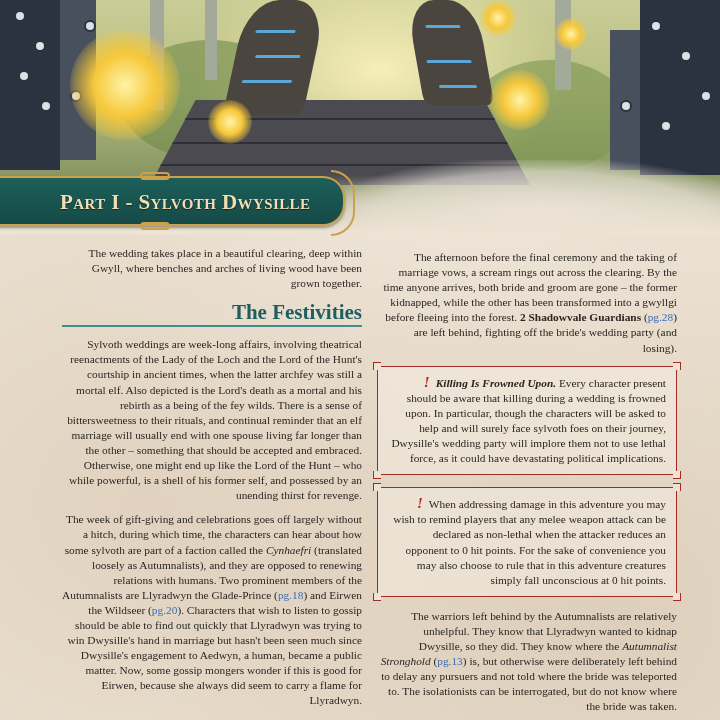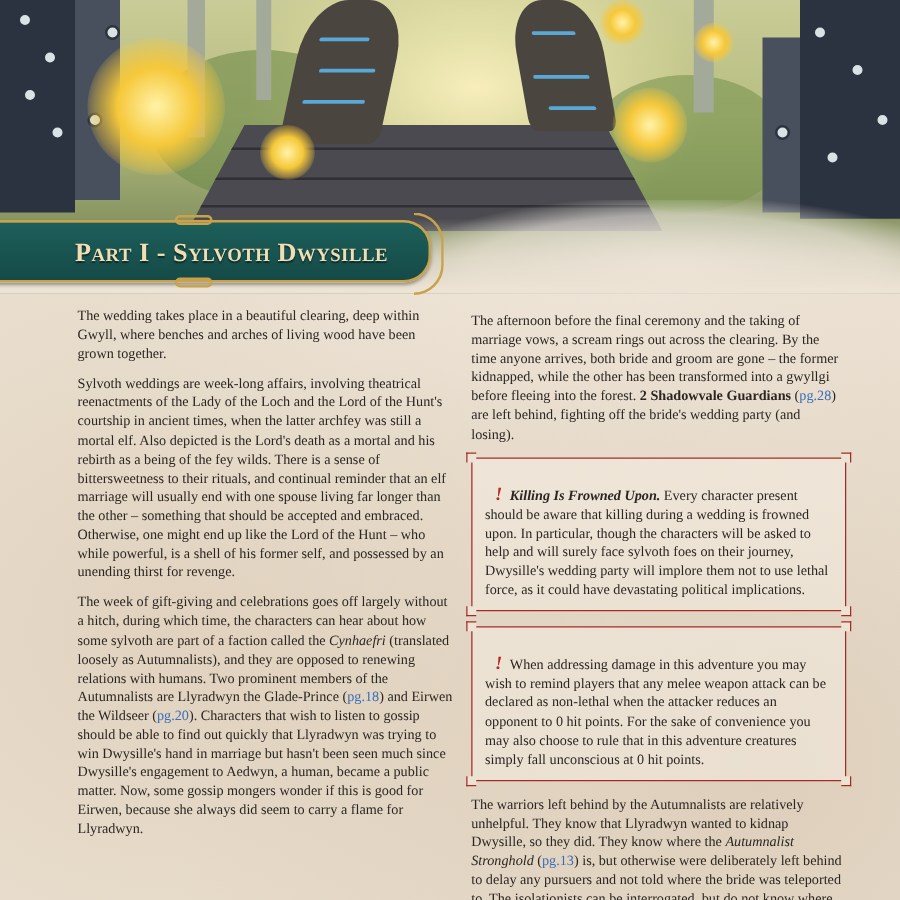--- a/index.html
+++ b/index.html
@@ -87,39 +87,39 @@
   .banner-title {
     position: absolute; left: 70px; top: 12px;
     font-family: "Liberation Serif", serif;
     font-weight: bold; font-size: 21px; letter-spacing: .4px;
     color: #f1deb5; font-variant: small-caps;
     text-shadow: 0 1px 1px rgba(0,0,0,0.5);
     white-space: nowrap;
   }
 
   
-  .col { position: absolute; top: 246px; width: 300px; font-size: 11.35px; line-height: 15.1px; }
+  .col { position: absolute; top: 246px; width: 300px; font-size: 11.35px; line-height: 15.1px; text-align: right; }
   .col.left { left: 62px; }
   .col.right { left: 377px; top: 250px; }
   .col p { margin-bottom: 9px; }
   h2.section {
     font-family: "Liberation Serif", serif;
     font-weight: bold; font-size: 21px; color: #1e5e5f;
     border-bottom: 2px solid #3f8d8c;
     padding-bottom: 1px; margin: 6px 0 10px 0; line-height: 24px;
   }
   .col.right h2.section { margin-top: 0; }
   a.pg { color: #3b6db6; }
   em { font-style: italic; }
   strong { font-weight: bold; }
 
   .callout {
     position: relative;
     border: 1.5px solid #a42b24;
-    padding: 22px 10px 8px 10px;
+    padding: 8px 10px 8px 10px;
     margin: 10px 0 12px 0;
     background: rgba(244,236,226,0.55);
   }
   .callout .corner {
     position: absolute; width: 8px; height: 8px; border: 1.5px solid #a42b24;
     background: #ede3d5;
   }
   .callout .corner.tl { left: -5px; top: -5px; border-right: none; border-bottom: none; }
   .callout .corner.tr { right: -5px; top: -5px; border-left: none; border-bottom: none; }
   .callout .corner.bl { left: -5px; bottom: -5px; border-right: none; border-top: none; }
@@ -189,20 +189,21 @@
 </div>
 
 <div class="banner">
   <div class="swirl top"></div>
   <div class="swirl bottom"></div>
   <div class="banner-title">Part I - Sylvoth Dwysille</div>
 </div>
 
 <div class="col left">
   <p>The wedding takes place in a beautiful clearing, deep within Gwyll, where benches and arches of living wood have been grown together.</p>
+  <h2 class="section">The Festivities</h2>
   <p>Sylvoth weddings are week-long affairs, involving theatrical reenactments of the Lady of the Loch and the Lord of the Hunt's courtship in ancient times, when the latter archfey was still a mortal elf. Also depicted is the Lord's death as a mortal and his rebirth as a being of the fey wilds. There is a sense of bittersweetness to their rituals, and continual reminder that an elf marriage will usually end with one spouse living far longer than the other – something that should be accepted and embraced. Otherwise, one might end up like the Lord of the Hunt – who while powerful, is a shell of his former self, and possessed by an unending thirst for revenge.</p>
   <p><span>The week of gift-giving and celebrations goes off largely without a hitch, during which time, the characters can hear about how some sylvoth are part of a faction called the </span><em>Cynhaefri</em><span> (translated loosely as Autumnalists), and they are opposed to renewing relations with humans. Two prominent members of the Autumnalists are Llyradwyn the Glade-Prince (</span><a class="pg">pg.18</a><span>) and Eirwen the Wildseer (</span><a class="pg">pg.20</a><span>). Characters that wish to listen to gossip should be able to find out quickly that Llyradwyn was trying to win Dwysille's hand in marriage but hasn't been seen much since Dwysille's engagement to Aedwyn, a human, became a public matter. Now, some gossip mongers wonder if this is good for Eirwen, because she always did seem to carry a flame for Llyradwyn.</span></p>
 </div>
 
 <div class="col right">
   <p><span>The afternoon before the final ceremony and the taking of marriage vows, a scream rings out across the clearing. By the time anyone arrives, both bride and groom are gone – the former kidnapped, while the other has been transformed into a gwyllgi before fleeing into the forest. </span><strong>2 Shadowvale Guardians</strong><span> (</span><a class="pg">pg.28</a><span>) are left behind, fighting off the bride's wedding party (and losing).</span></p>
 
   <div class="callout">
     <span class="corner tl"></span>
     <span class="corner tr"></span>

